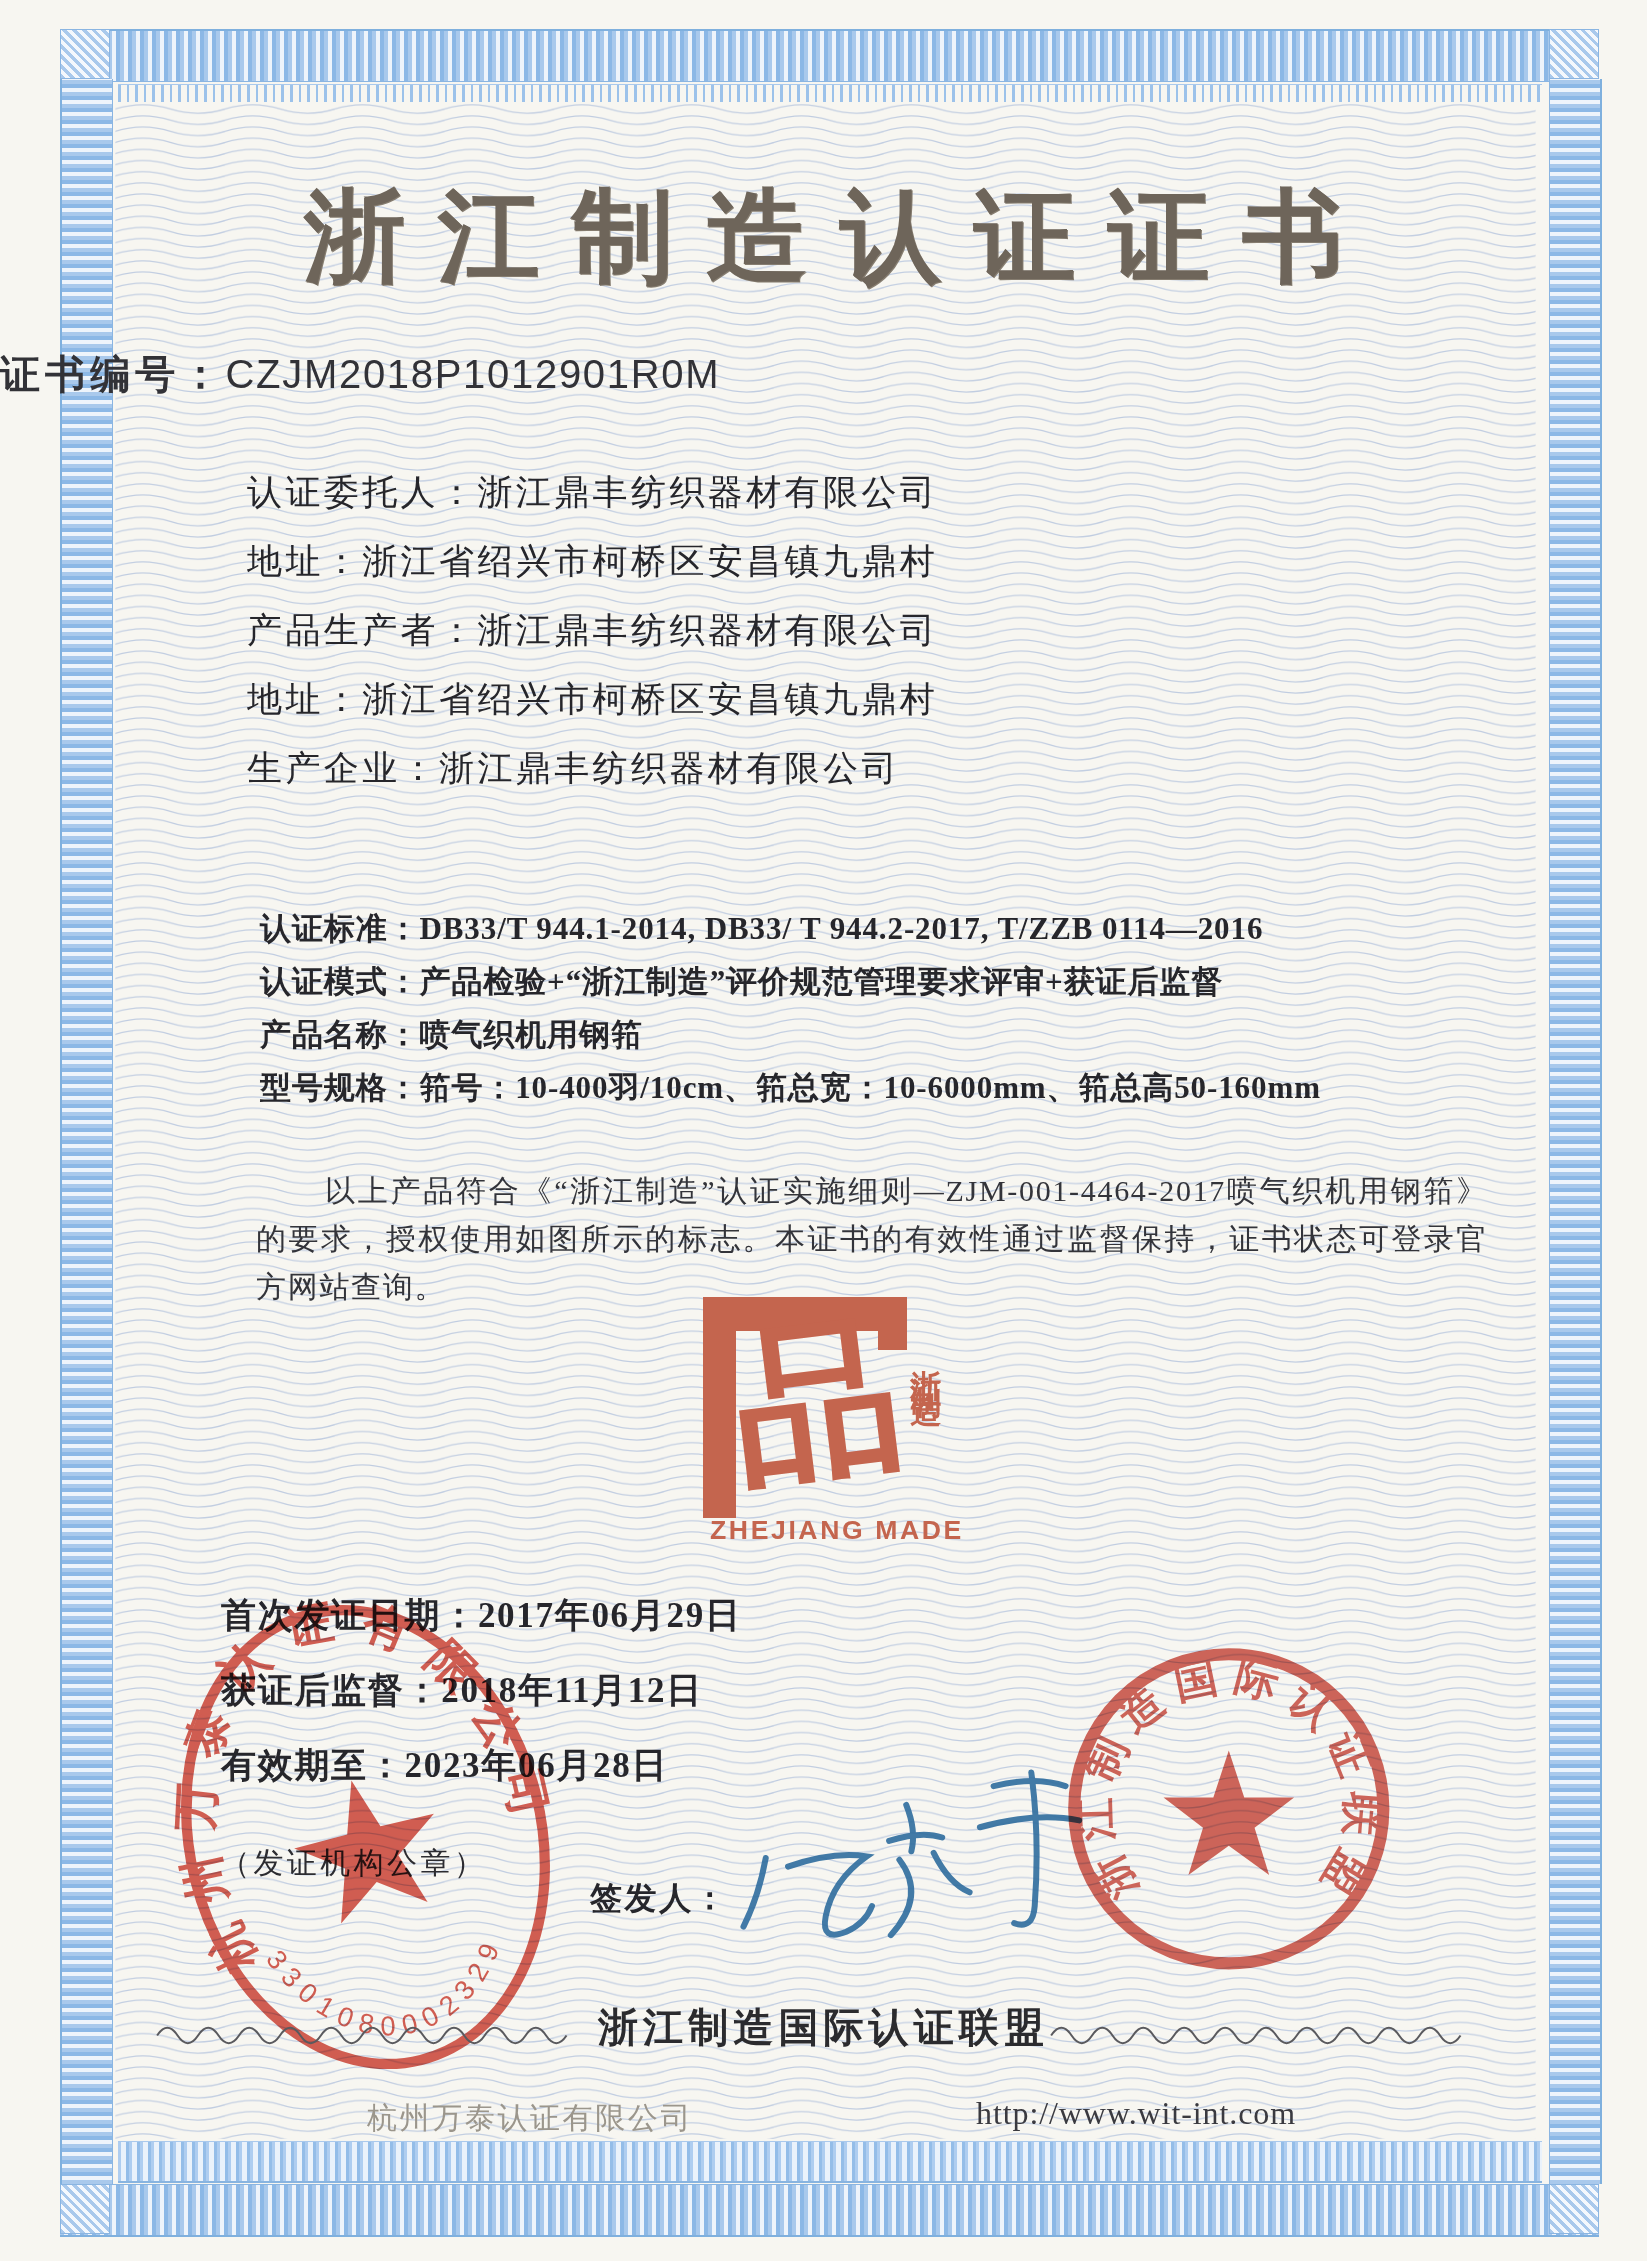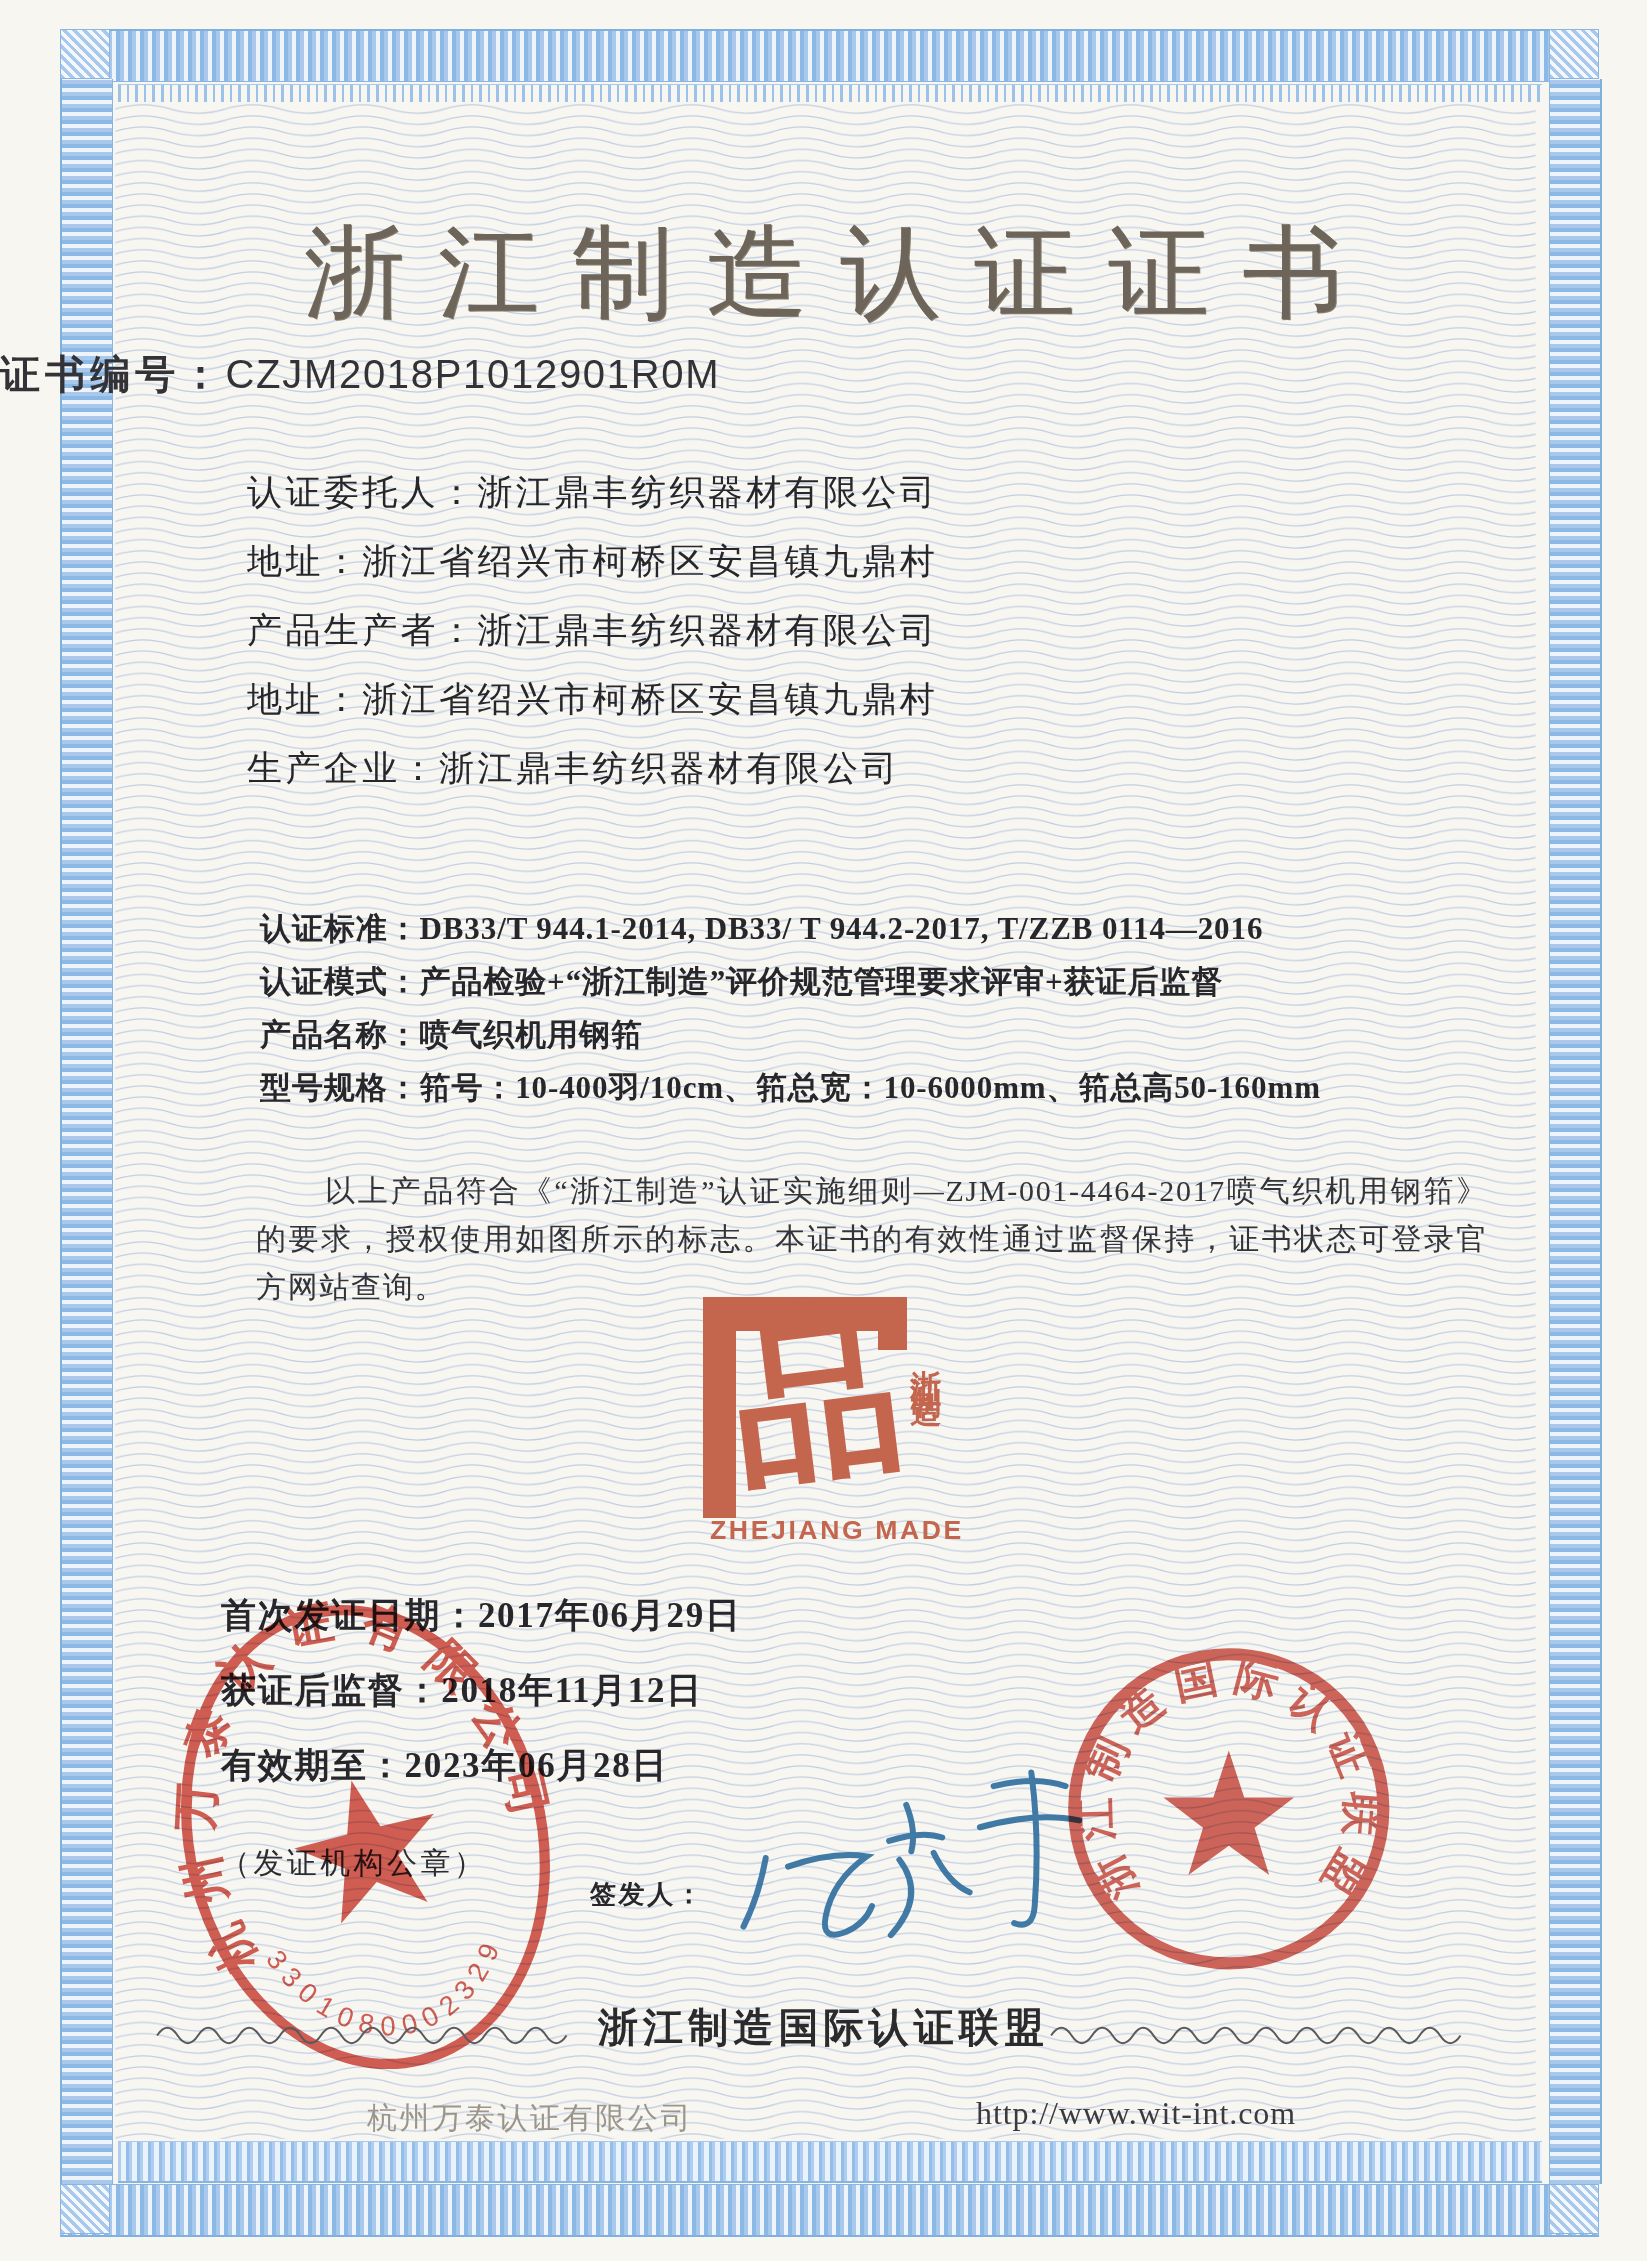--- a/index.html
+++ b/index.html
@@ -20,23 +20,23 @@
   .fan-top{position:absolute;left:118px;top:84px;width:1424px;height:17px;
     background:repeating-linear-gradient(90deg,#9cc2ea 0 2.6px,rgba(255,255,255,0) 2.6px 8.6px);
     border-top:1.7px solid #aac9ec;}
   .fan-bottom{position:absolute;left:118px;top:2141px;width:1424px;height:39px;
     background:repeating-linear-gradient(90deg,#aecdf0 0 3.4px,#eaf2fb 3.4px 7.7px,#94bde8 7.7px 11px);
     border-bottom:2.6px solid #88b4e0;border-top:1.7px solid #aac9ec;}
   .waves{position:absolute;left:115px;top:103px;width:1421px;height:2036px;}
   
   .title{
     position:absolute;left:0;top:170px;width:100%;text-align:center;
-    font-family:"DejaVu Serif", serif;font-weight:normal;font-size:101px;
+    font-family:"DejaVu Serif", serif;font-weight:bold;font-size:101px;
     letter-spacing:33px;padding-left:33px;box-sizing:border-box;
-    color:#6e655a;text-shadow:0.9px 0.9px 0 #867d70;margin-top:36px;
+    color:#6e655a;text-shadow:0.9px 0.9px 0 #867d70;
   }
   .certno{
     position:absolute;left:0;top:347px;width:100%;text-align:left;
     font-family:"Liberation Sans", sans-serif;font-size:40px;color:#323237;letter-spacing:1.7px;
   }
   .certno .lbl{font-weight:bold;letter-spacing:5.1px;}
   .fields{position:absolute;left:247px;top:458px;}
   .fields .row{font-size:35px;font-weight:normal;line-height:69px;white-space:nowrap;letter-spacing:3.4px;color:#26262b;}
   .specs{position:absolute;left:260px;top:902px;}
   .specs .row{font-size:31px;font-weight:bold;line-height:53px;white-space:nowrap;letter-spacing:0.9px;color:#26262b;}
@@ -63,21 +63,21 @@
   }
   .logo .caption{
     position:absolute;left:24px;top:230px;width:238px;text-align:center;
     font-family:"Liberation Sans", sans-serif;font-size:26.6px;font-weight:bold;
     color:#c4654e;letter-spacing:2.6px;white-space:nowrap;
   }
   
   .dates{position:absolute;left:221px;top:1578px;}
   .dates .row{font-size:35px;font-weight:bold;line-height:75px;white-space:nowrap;letter-spacing:1.7px;}
   .seal-note{position:absolute;left:220px;top:1843px;font-size:30px;letter-spacing:3.4px;color:#2c2c31;}
-  .issuer{position:absolute;left:590px;top:1877px;font-size:26px;font-weight:bold;letter-spacing:2.6px;font-family:Liberation Mono, monospace;}
+  .issuer{position:absolute;left:590px;top:1877px;font-size:32px;font-weight:bold;letter-spacing:2.6px;font-family:Liberation Mono, monospace;}
   .signature{position:absolute;left:721px;top:1757px;width:403px;height:197px;}
   
   .seal{mix-blend-mode:multiply;opacity:.88;}
   .seal-left{position:absolute;left:168px;top:1597px;width:395px;height:480px;transform:rotate(-14deg);}
   .seal-right{position:absolute;left:1057px;top:1637px;width:347px;height:347px;}
   
   .alliance{
     position:absolute;left:0;top:2000px;width:100%;text-align:center;
     font-size:40px;font-weight:bold;letter-spacing:5.1px;color:#2b2b2e;
   }

